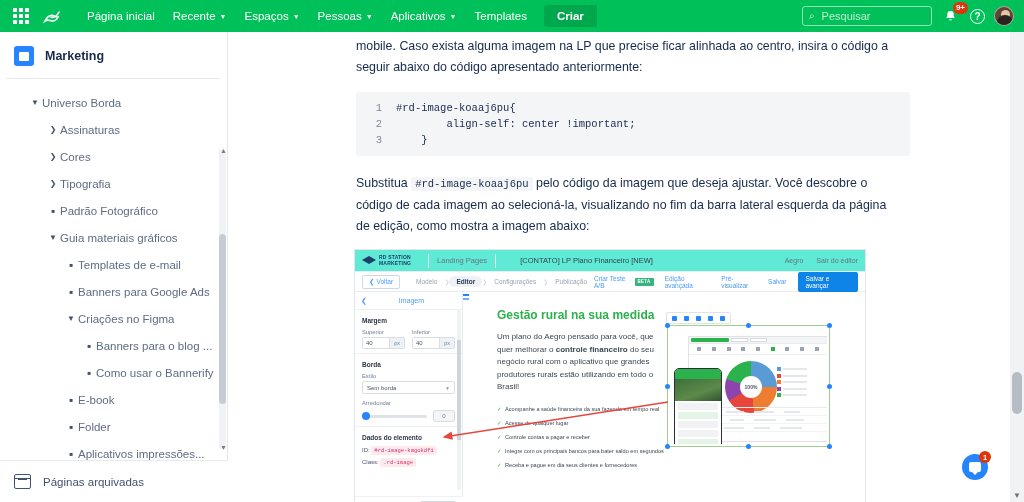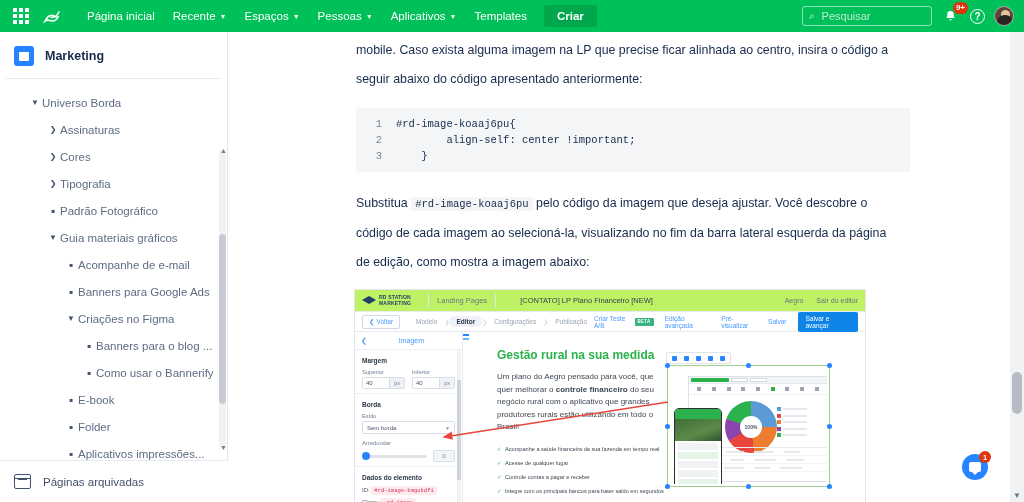--- a/index.html
+++ b/index.html
@@ -112,21 +112,21 @@
      background:#c7ccd4; border-radius:4px; }
   .side-scroll .ar { position:absolute; left:1px; color:#7a818c; font-size:7px; }
 
   
   .content {
     position:absolute; top:32px; left:228px; width:778px; height:470px;
     background:#fff; overflow:hidden;
   }
   .doc { padding:4px 96px 0 128px; }
   .para {
-    font-size:12.4px; line-height:29px; color:#172B4D; margin:0 8px 14px 0;
+    font-size:12.4px; line-height:21px; color:#172B4D; margin:0 8px 14px 0;
   }
   .para.tight { margin-bottom:12px; }
   code.inline {
     background:#F4F5F7; color:#172B4D; font-family:"Liberation Mono", monospace;
     font-size:10.5px; padding:1px 4px; border-radius:3px;
   }
   .codeblock {
     background:#F4F5F7; border-radius:3px; margin:0 0 17px 0; padding:8px 0;
     font-family:"Liberation Mono", monospace; font-size:10.5px; color:#172B4D;
   }
@@ -134,21 +134,21 @@
   .ln { width:26px; text-align:right; color:#7A869A; margin-right:14px; flex:0 0 26px; }
   .ccode { white-space:pre; }
 
   
   .shot {
     width:512px; height:268px; border:1px solid #e2e5e9; background:#fff;
     position:relative; overflow:hidden; margin-left:-2px;
   }
   .shot-top {
     height:22px; border-bottom:1px solid #e9ecef; display:flex; align-items:center;
-    padding:0 7px; background:#bef264;justify-content:space-between;
+    padding:0 7px; background:#5eead4;justify-content:space-between;
   }
   .rd-logo { display:flex; align-items:center; margin-right:9px; }
   .rd-logo .bow { width:14px; height:9px; margin-right:3px; position:relative; }
   .rd-logo .bow:before, .rd-logo .bow:after {
     content:""; position:absolute; width:0; height:0; top:0;
     border-top:4.5px solid transparent; border-bottom:4.5px solid transparent;
   }
   .rd-logo .bow:before { left:0; border-right:7px solid #1f3f6b; }
   .rd-logo .bow:after { right:0; border-left:7px solid #1f3f6b; }
   .rd-logo .txt { font-size:5px; font-weight:bold; color:#1f3f6b; line-height:5.5px; letter-spacing:.2px; }
@@ -411,21 +411,21 @@
       <div class="tree-item lvl2">
         <span class="tw dot">▪</span>
         <span>Padrão Fotográfico</span>
       </div>
       <div class="tree-item lvl2">
         <span class="tw">▼</span>
         <span>Guia materiais gráficos</span>
       </div>
       <div class="tree-item lvl3">
         <span class="tw dot">▪</span>
-        <span>Acompanhe de e-mail</span>
+        <span>Templates de e-mail</span>
       </div>
       <div class="tree-item lvl3">
         <span class="tw dot">▪</span>
         <span>Banners para Google Ads</span>
       </div>
       <div class="tree-item lvl3">
         <span class="tw">▼</span>
         <span>Criações no Figma</span>
       </div>
       <div class="tree-item lvl4">

